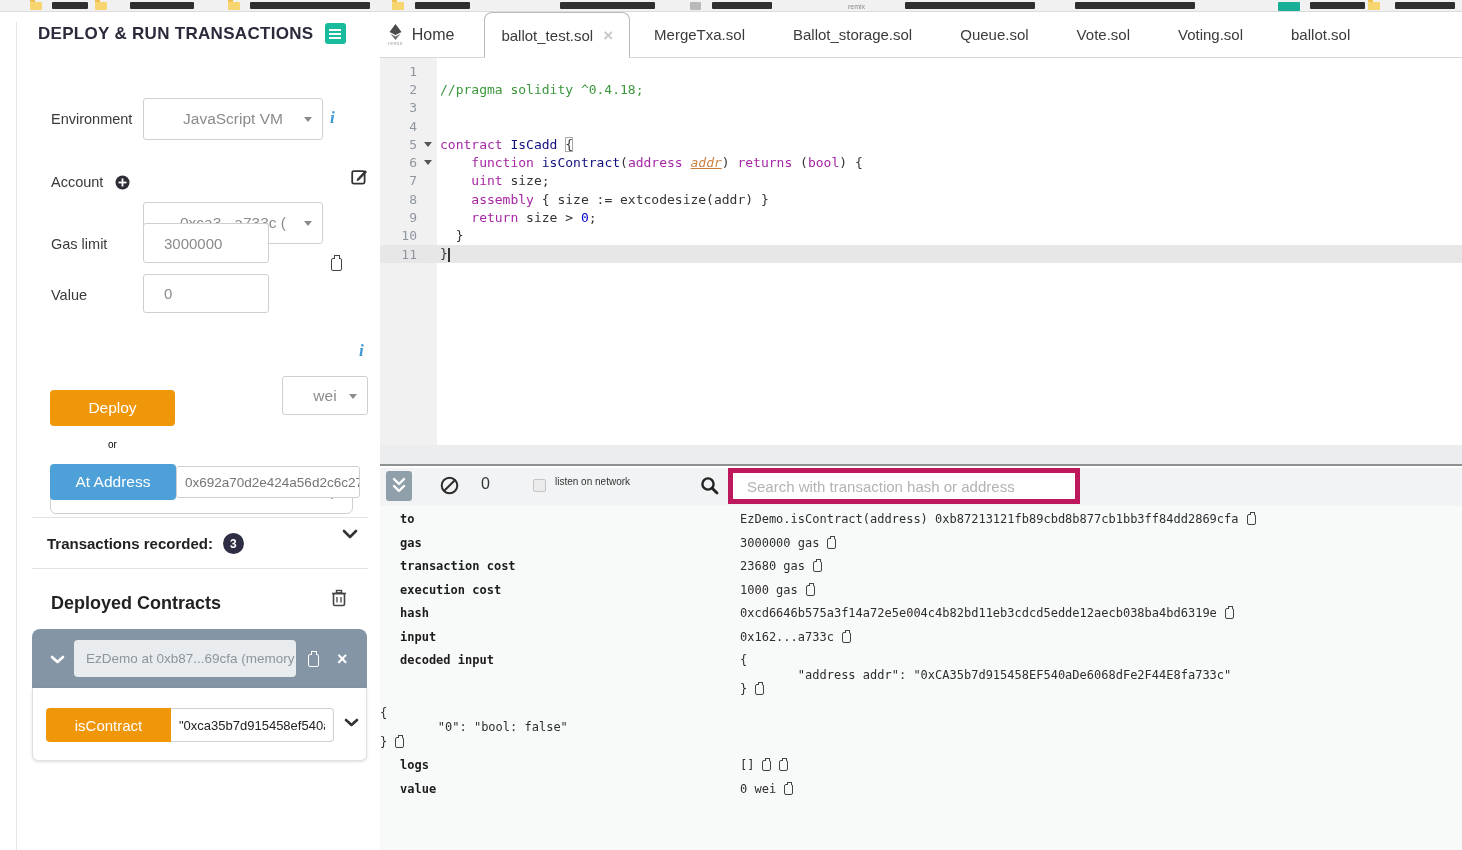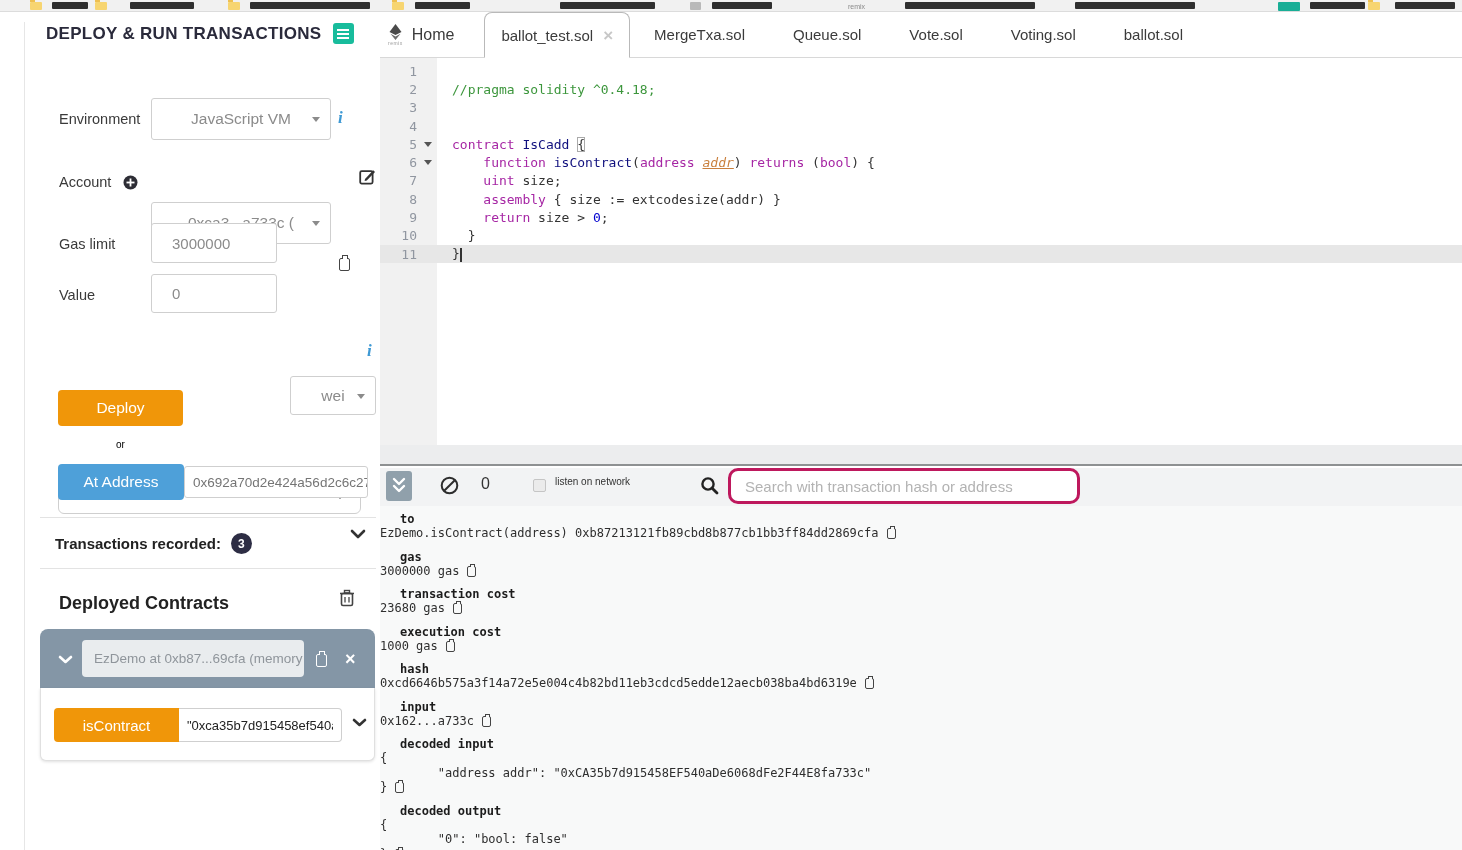--- a/index.html
+++ b/index.html
@@ -11,21 +11,21 @@
   #top-strip { position:absolute; left:0; top:0; width:1462px; height:12px;
                background:#f1f1f1; border-bottom:1px solid #dcdcdc; overflow:hidden; }
   .blob { position:absolute; top:2px; height:7px; border-radius:1px; background:#2f2f2f; }
   .folder { position:absolute; top:2px; width:12px; height:8px; background:#f7d571; border-radius:1px; }
   .folder::before { content:""; position:absolute; left:0; top:-2px; width:5px; height:2px; background:#eec052; }
   .graybox { position:absolute; top:2px; width:11px; height:8px; background:#b9b9b9; border-radius:1px; }
   .tealbox { position:absolute; top:2px; width:22px; height:9px; background:#19ae96; border-radius:1px; }
   .tinytext { position:absolute; top:3px; font-size:7px; color:#8a8a8a; }
 
   
-  #sidebar { position:absolute; left:16px; top:12px; width:380px; height:838px; background:#fff; }
+  #sidebar { position:absolute; left:8px; top:12px; width:380px; height:838px; background:#fff; }
   #sidebar-border { position:absolute; left:8px; top:10px; bottom:0; width:1px; background:#e6e6e6; }
   .sb-abs { position:absolute; }
   #panel-title { left:30px; top:12px; font-size:17px; font-weight:600; color:#2a2a3b; letter-spacing:.3px; }
   #plugin-icon { left:317px; top:11px; width:21px; height:21px; background:var(--teal); border-radius:3px;
                  display:flex; flex-direction:column; justify-content:center; gap:2px; padding-left:4px; }
   #plugin-icon i { display:block; width:12px; height:2px; background:#fff; }
   .fld-label { font-size:14.5px; color:#3a3a3a; }
   .selbox { border:1px solid #cfcfcf; border-radius:3px; background:#fff; color:#8b8b8b;
             display:flex; align-items:center; justify-content:center; font-size:15.5px; position:relative; cursor:pointer; }
   .caret { width:0; height:0; border-left:4px solid transparent; border-right:4px solid transparent;
@@ -71,45 +71,45 @@
   
   #editor { position:absolute; left:380px; top:58px; width:1082px; height:387px; background:#fff; }
   #gutter-strip { position:absolute; left:0; top:0; width:57px; height:100%; background:#f1f1f1; }
   #code-lines { position:absolute; left:0; top:4px; width:100%; }
   .code-line { position:relative; display:flex; align-items:center; height:18.3px;
                font-family:"DejaVu Sans Mono", monospace; font-size:13px; white-space:pre; }
   .code-line.current { background:#e7e7e7; }
   .ln { width:40px; text-align:right; padding-right:3px; color:#9096a0; flex:none; }
   .fold-slot { width:15px; flex:none; display:flex; align-items:center; justify-content:center; }
   .fold-caret { width:0; height:0; border-left:4px solid transparent; border-right:4px solid transparent; border-top:5px solid #555; }
-  .code-text { margin-left:17px; color:#333; }
+  .code-text { margin-left:5px; color:#333; }
   .cm-kw { color:var(--code-keyword); }
   .cm-com { color:var(--code-comment); }
   .cm-num { color:var(--code-number); }
   .cm-fn { color:var(--code-function); }
   .cm-arg { color:var(--code-arg); font-style:italic;text-decoration:underline; }
   .cm-pl { color:#333; }
   .brace-match { outline:1px solid #aaa; outline-offset:-1px; }
   .cursor { display:inline-block; width:2px; height:14px; background:#333; vertical-align:middle; }
 
   
   #drag-strip { position:absolute; left:380px; top:445px; width:1082px; height:21px; background:#ecedee; border-bottom:2px solid #8e9192; }
   #term-header { position:absolute; left:380px; top:468px; width:1082px; height:38px; background:#f2f3f4; }
   #term-toggle { position:absolute; left:6px; top:3px; width:26px; height:30px; background:#90a0ab; border:none; border-radius:3px;
                  display:flex; flex-direction:column; align-items:center; justify-content:center; cursor:pointer; }
   #ban-icon { position:absolute; left:60px; top:8px; }
   #pending-count { position:absolute; left:101px; top:7px; font-size:16px; color:#333; }
   #listen-box { position:absolute; left:153px; top:11px; width:13px; height:13px; background:#ebebeb; border:1px solid #c5c5c5; border-radius:2px; cursor:pointer; }
   #listen-label { position:absolute; left:175px; top:8px; font-size:10px; color:#333; }
   #search-icon { position:absolute; left:320px; top:8px; }
-  #term-search { position:absolute; left:348px; top:0px; width:352px; height:36px; background:#fff; border:3px solid #be185d;
-                 border-radius:10px; font-size:15px; color:#555; padding:0 14px; outline:none; font-family:inherit; }
+  #term-search { position:absolute; left:348px; top:0px; width:352px; height:36px; background:#fff; border:5px solid #be185d;
+                 border-radius:0; font-size:15px; color:#555; padding:0 14px; outline:none; font-family:inherit; }
   #term-search::placeholder { color:#b3b3b3; }
   #term-body { position:absolute; left:380px; top:506px; width:1082px; height:344px; background:#f8f9f9; overflow:hidden; padding-top:6px; }
-  .t-row { display:flex; margin-bottom:9px;flex-direction:column; }
+  .t-row { display:flex; margin-bottom:9px; }
   .t-label { width:360px; flex:none; padding-left:20px; font-family:"DejaVu Sans Mono", monospace; font-size:12px; font-weight:bold; color:#1c1c1c; }
   .t-val { font-family:"DejaVu Sans Mono", monospace; font-size:12px; color:#2e2e2e; white-space:pre; }
   .t-val .vline { line-height:14.5px; }
   svg { display:block; }
 </style>
 </head>
 <body>
 
 <div id="stage">
 
@@ -253,20 +253,23 @@
         <span>Home</span>
       </div>
       <div class="tab active" style="margin-left: 10px;">
         <span>ballot_test.sol</span>
         <span class="tab-x">×</span>
       </div>
       <div class="tab">
         <span>MergeTxa.sol</span>
       </div>
       <div class="tab">
+        <span>Ballot_storage.sol</span>
+      </div>
+      <div class="tab">
         <span>Queue.sol</span>
       </div>
       <div class="tab">
         <span>Vote.sol</span>
       </div>
       <div class="tab">
         <span>Voting.sol</span>
       </div>
       <div class="tab">
         <span>ballot.sol</span>
@@ -339,21 +342,20 @@
         </div>
         <div class="t-row">
           <div class="t-label">input</div>
           <div class="t-val"><div class="vline">0x162...a733c<span class="clip small"></span></div></div>
         </div>
         <div class="t-row">
           <div class="t-label">decoded input</div>
           <div class="t-val"><div class="vline">{</div><div class="vline">        "address addr": "0xCA35b7d915458EF540aDe6068dFe2F44E8fa733c"</div><div class="vline">}<span class="clip small"></span></div></div>
         </div>
         <div class="t-row">
-          <div class="t-label">decoded output</div>
           <div class="t-val"><div class="vline">{</div><div class="vline">        "0": "bool: false"</div><div class="vline">}<span class="clip small"></span></div></div>
         </div>
         <div class="t-row">
           <div class="t-label">logs</div>
           <div class="t-val"><div class="vline">[]<span class="clip small"></span><span class="clip small"></span></div></div>
         </div>
         <div class="t-row">
           <div class="t-label">value</div>
           <div class="t-val"><div class="vline">0 wei<span class="clip small"></span></div></div>
         </div>

